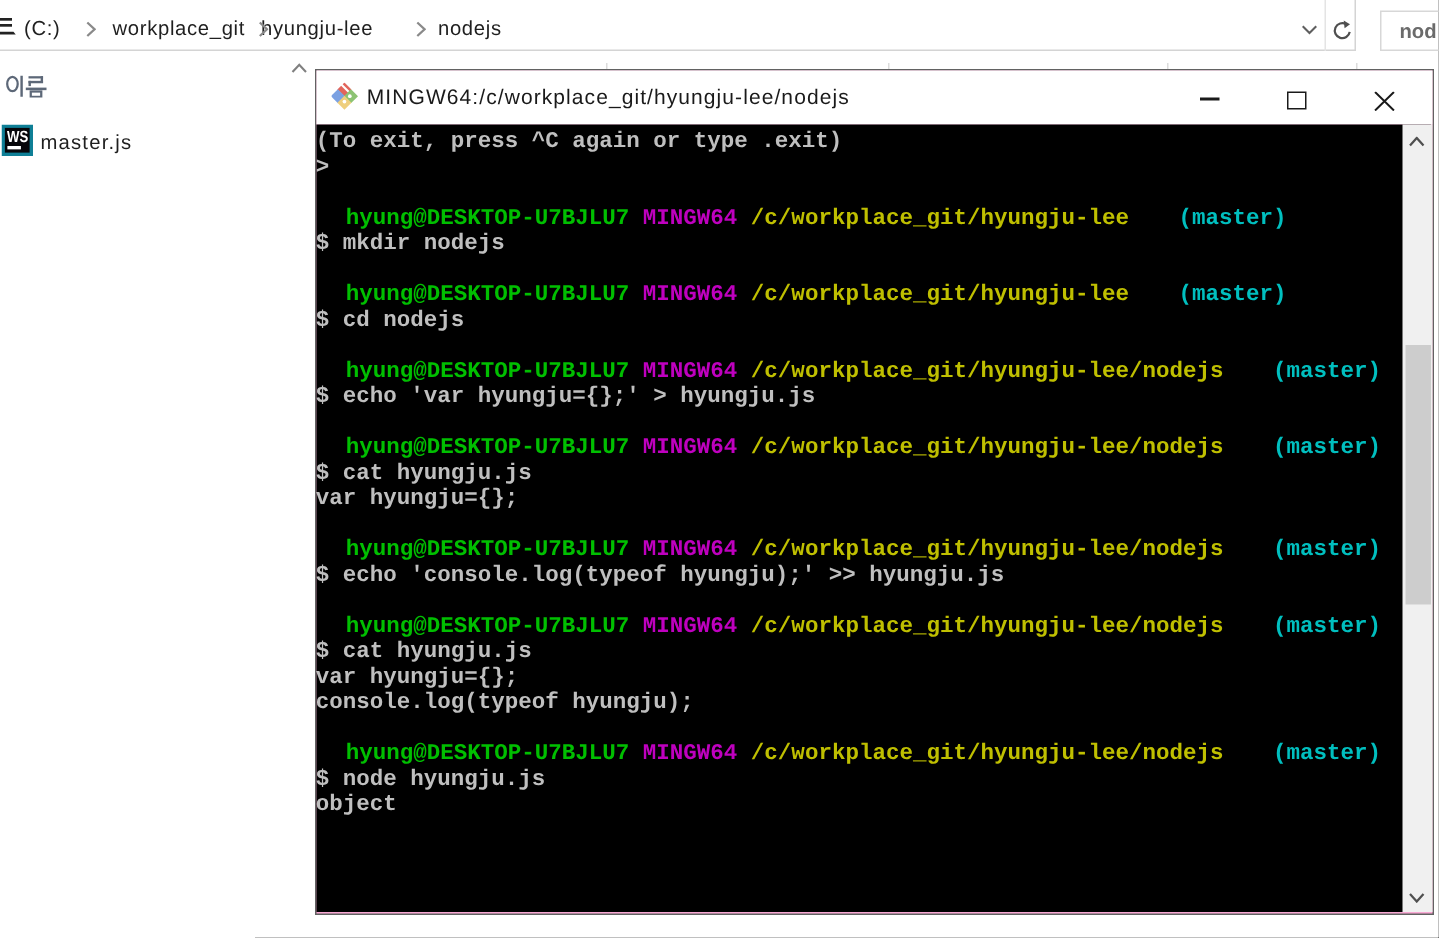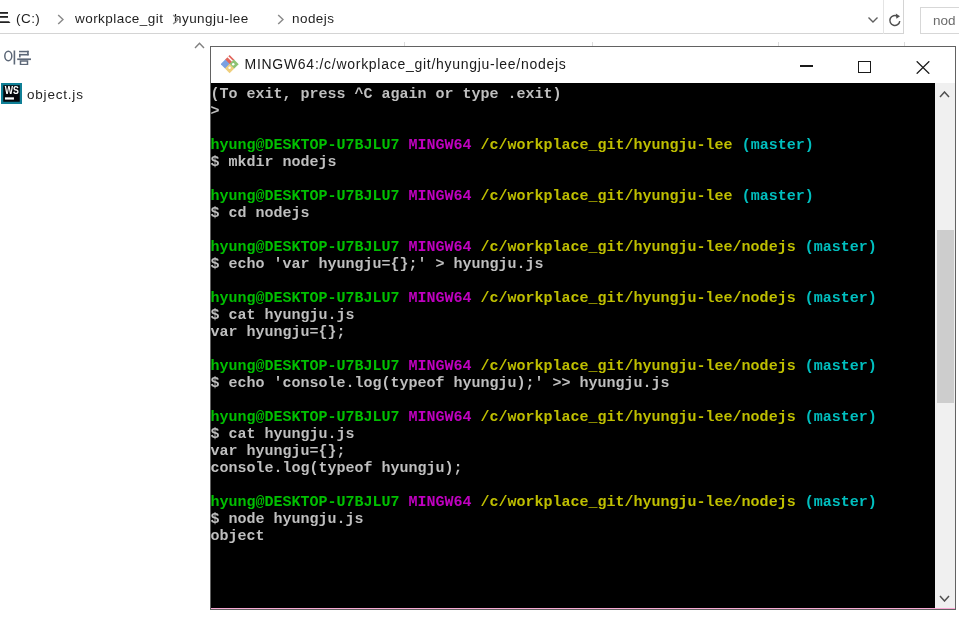--- a/index.html
+++ b/index.html
@@ -9,21 +9,21 @@
 
 
 .crumb { position:absolute; top:11px; font-size:13.5px; letter-spacing:0.45px; color:#1f1f1f; white-space:nowrap; }
 .chev { position:absolute; top:14px; width:7px; height:11px; }
 .addr-bottom { position:absolute; left:0; top:33px; width:904px; height:1px; background:#d4d4d4; }
 .addr-right { position:absolute; left:903px; top:0; width:1px; height:34px; background:#d4d4d4; }
 .addr-sep1 { position:absolute; left:883px; top:0; width:1px; height:34px; background:#e4e4e4; }
 .ddv { position:absolute; left:867px; top:16px; width:12px; height:8px; }
 .refresh { position:absolute; left:888px; top:13px; width:14px; height:15px; }
 .searchbox { position:absolute; left:920px; top:7px; width:60px; height:27px; border:1px solid #d7d7d7; }
-.searchtxt { position:absolute; left:933px; top:13px; font-size:13.5px; color:#6b6b6b; }
+.searchtxt { position:absolute; left:933px; top:13px; font-size:13.5px; color:#6b6b6b;font-weight:bold; }
 
 
 .sortcaret { position:absolute; left:194px; top:42px; width:11px; height:7px; }
 .vsep { position:absolute; top:42px; width:1px; height:12px; background:#dcdcdc; }
 .frag { position:absolute; background:#5d6878; }
 
 
 .fileicon { position:absolute; left:1px; top:83px; width:21px; height:21px; }
 .filename { position:absolute; left:27px; top:87px; font-size:13.5px; letter-spacing:0.8px; color:#1f1f1f; }
 
@@ -33,21 +33,21 @@
 .titlebar { position:absolute; left:0; top:0; width:100%; height:36px; background:#ffffff; }
 .title-ico { position:absolute; left:10px; top:8px; width:18px; height:20px; }
 .title-txt { position:absolute; left:33.5px; top:9px; font-size:14px; letter-spacing:0.72px; color:#1a1a1a; white-space:nowrap; }
 .btn-min { position:absolute; left:589px; top:17.5px; width:13px; height:2px; background:#1a1a1a; }
 .btn-max { position:absolute; left:647px; top:13.5px; width:12.5px; height:12.5px; border:1.4px solid #1a1a1a; }
 .btn-close { position:absolute; left:705px; top:13.5px; width:14px; height:13px; }
 
 .tcontent { position:absolute; left:0; top:36px; width:743px; height:525px; background:#000;padding-left:38px; }
 pre.tt { position:absolute; left:-0.5px; top:3px; font-family:"Liberation Mono", monospace;
   font-weight:bold; font-size:15px; line-height:17px; color:#bfbfbf; }
-.g { color:#00bf00; } .m { color:#bf00bf; } .y { color:#bfbf00; } .c { color:#00bfbf; }
+.g { color:#00bf00;margin-left:20px; } .m { color:#bf00bf; } .y { color:#bfbf00; } .c { color:#00bfbf;margin-left:24px; }
 
 
 .sbar { position:absolute; right:0; top:36px; width:20px; height:525px; background:#f0f0f0; }
 .sb-thumb { position:absolute; left:1.5px; top:146.5px; width:17px; height:173px; background:#cdcdcd; }
 .sb-up { position:absolute; left:4px; top:8px; width:11px; height:7px; }
 .sb-dn { position:absolute; left:4px; bottom:6px; width:11px; height:7px; }
 </style>
 </head>
 <body>
 
@@ -113,21 +113,21 @@
 <div class="vsep" style="left:591.5px;"></div>
 <div class="vsep" style="left:778px;"></div>
 <div class="vsep" style="left:904px;"></div>
 
 <svg class="fileicon" viewBox="0 0 21.4 21.4">
   <rect x="0" y="0" width="21.4" height="21.4" fill="#0f7f96"></rect>
   <rect x="2.3" y="2.3" width="16.8" height="16.8" fill="#06060a"></rect>
   <text x="3.8" y="11.7" font-family="Liberation Sans, sans-serif" font-size="11" font-weight="bold" fill="#ffffff" textLength="14.4" lengthAdjust="spacingAndGlyphs">WS</text>
   <rect x="4" y="14.6" width="9.2" height="2.3" fill="#ffffff"></rect>
 </svg>
-<div class="filename">object.js</div>
+<div class="filename">master.js</div>
 
 <div class="term">
   <div class="titlebar">
     <svg class="title-ico" viewBox="0 0 19 20">
       <rect x="5.6" y="0.9" width="7" height="7" fill="#e2655c" transform="rotate(45 9.1 4.4)"></rect>
       <rect x="5.1" y="2.7" width="8" height="1.5" fill="#ffffff" transform="rotate(45 9.1 4.4)"></rect>
       <rect x="1" y="5.6" width="7" height="7" fill="#7ba1e2" transform="rotate(45 4.5 9.1)"></rect>
       <rect x="10.2" y="5.6" width="7" height="7" fill="#8cc373" transform="rotate(45 13.7 9.1)"></rect>
       <circle cx="12.9" cy="9.1" r="1.3" fill="#ffffff"></circle>
       <rect x="5.6" y="10.2" width="7" height="7" fill="#efcf7d" transform="rotate(45 9.1 13.7)"></rect>

